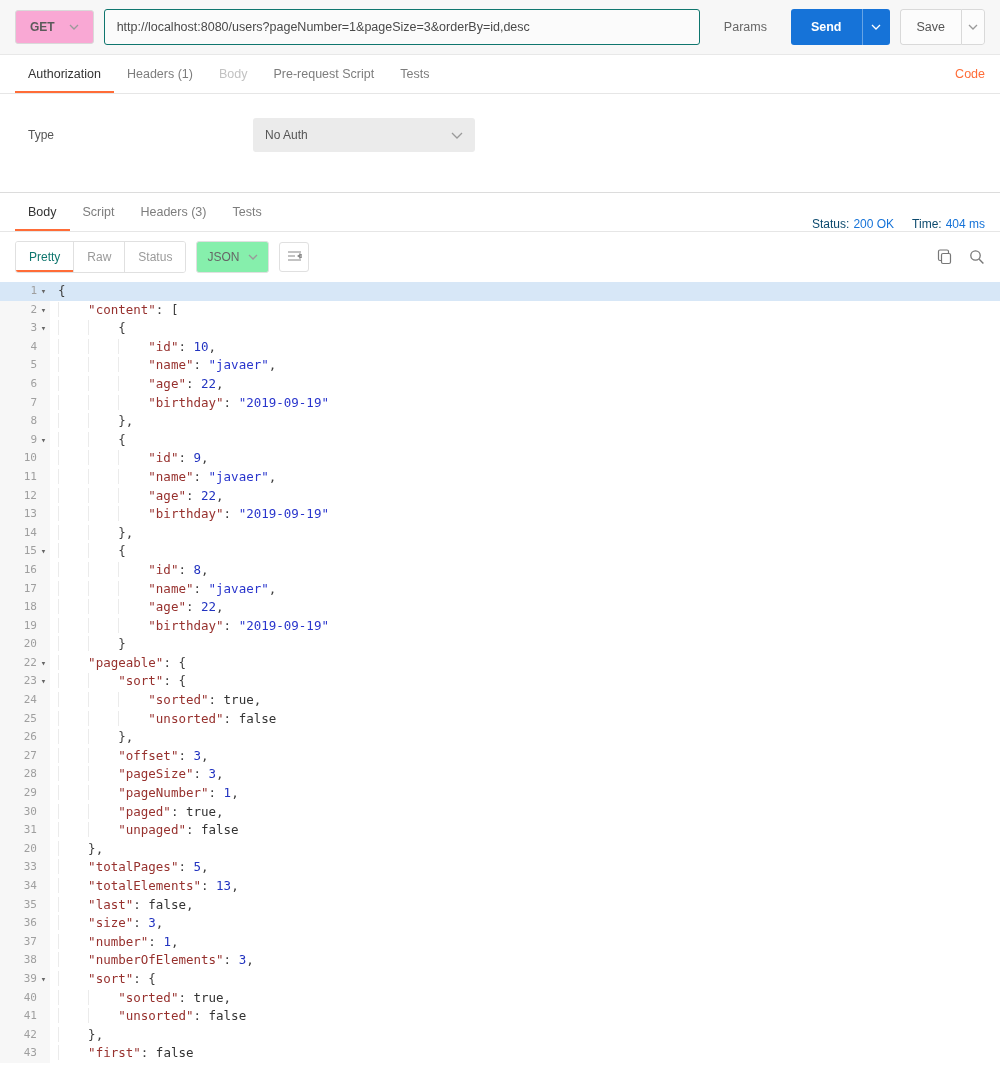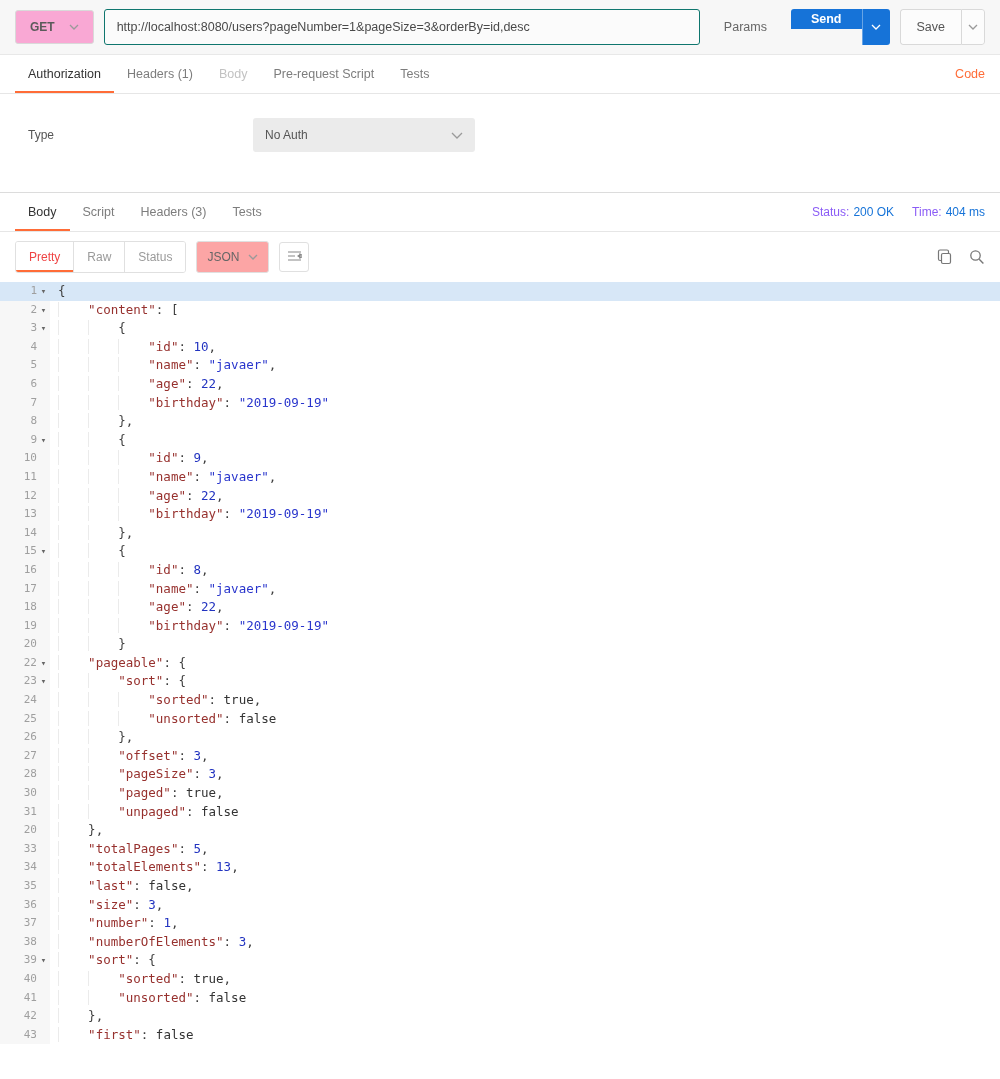--- a/index.html
+++ b/index.html
@@ -6,51 +6,51 @@
   html,body{background:#fff}
   body{width:1000px;font-family:"Liberation Sans","DejaVu Sans",sans-serif;color:#333}
 
   
   .topbar{display:flex;align-items:center;height:55px;background:#f7f7f7;border-bottom:1px solid #e8e8e8;padding:0 15px;gap:10px}
   .method{display:flex;align-items:center;gap:14px;padding:9px 14px;border:1px solid #d9d9d9;border-radius:3px;background:#f9a8d4;font-size:12px;font-weight:600;color:#5a5a5a;cursor:pointer}
   .chev{color:#9a9a9a;display:inline-flex;align-items:center}
   .url-input{flex:1;height:36px;padding:0 12px;background:#fbfbfb;border:1px solid #0f766e;border-radius:3px;font-size:12.5px;color:#4a4a4a;font-family:"Liberation Sans","DejaVu Sans",sans-serif;outline:none}
   .params-btn{font-size:12.5px;color:#666;padding:0 14px;background:none;border:none;cursor:pointer;font-family:inherit}
   .btn-split{display:flex;border-radius:3px;overflow:hidden}
-  .send-main{background:var(--send-blue,#1673d8);color:#fff;font-size:12.5px;font-weight:600;border:none;padding:0 20px;height:20px;cursor:pointer;font-family:inherit}
+  .send-main{background:var(--send-blue,#1673d8);color:#fff;font-size:12.5px;font-weight:600;border:none;padding:0 20px;height:36px;cursor:pointer;font-family:inherit}
   .send-caret{background:var(--send-blue,#1673d8);border:none;border-left:1px solid rgba(255,255,255,.35);color:#fff;width:28px;height:36px;display:flex;align-items:center;justify-content:center;cursor:pointer}
   .save-main{background:#fcfcfc;color:#555;font-size:12.5px;border:1px solid #d9d9d9;border-right:none;padding:7px 16px;height:36px;cursor:pointer;font-family:inherit;border-radius:3px 0 0 3px}
   .save-caret{background:#fcfcfc;border:1px solid #d9d9d9;color:#9a9a9a;width:24px;height:36px;display:flex;align-items:center;justify-content:center;cursor:pointer;border-radius:0 3px 3px 0}
 
   
-  .tabs{display:flex;align-items:center;border-bottom:1px solid #e6e6e6;padding:0 15px;background:#fff}
+  .tabs{display:flex;align-items:flex-end;border-bottom:1px solid #e6e6e6;padding:0 15px;background:#fff}
   .tab{padding:12px 13px;font-size:12.5px;color:#7d7d7d;cursor:pointer;white-space:nowrap}
   .tab.active{color:#333;box-shadow:inset 0 -2px 0 var(--accent-orange,#ff6c37)}
   .tab.dim{color:#c2c2c2}
   .code-link{margin-left:auto;color:var(--accent-orange,#ff6c37);font-size:12.5px;cursor:pointer;padding:12px 0 12px 10px}
 
   
   .auth-row{display:flex;align-items:center;padding:24px 28px 40px}
   .auth-label{width:225px;font-size:12px;color:#555}
   .auth-select{width:222px;height:34px;background:#ebebeb;border-radius:3px;display:flex;align-items:center;justify-content:space-between;padding:0 12px;font-size:12px;color:#555;cursor:pointer}
 
   
   .resp-sep{border-top:1px solid #dcdcdc}
   .resp-meta{margin-left:auto;display:flex;align-items:center;font-size:12px}
-  .meta-label{color:#8b5cf6;margin-right:4px}
+  .meta-label{color:#0c4a6e;margin-right:4px}
   .meta-value{color:var(--status-blue,#1673d8)}
   .meta-gap{margin-left:18px}
 
   
   .viewer-bar{display:flex;align-items:center;padding:9px 15px;gap:10px}
   .seg{display:flex;border:1px solid #e0e0e0;border-radius:3px;overflow:hidden;background:#fff}
   .seg-item{padding:8px 13px;font-size:12px;color:#9a9a9a;border-right:1px solid #e0e0e0;cursor:pointer;background:#fff}
   .seg-item:last-child{border-right:none}
-  .seg-item.active{color:#ef4444;box-shadow:inset 0 -2px 0 var(--accent-orange,#ff6c37)}
-  .json-select{display:flex;align-items:center;gap:9px;border:1px solid #e0e0e0;border-radius:3px;padding:8px 10px;font-size:12px;color:#666;cursor:pointer;background:#fca5a5}
+  .seg-item.active{color:#0f766e;box-shadow:inset 0 -2px 0 var(--accent-orange,#ff6c37)}
+  .json-select{display:flex;align-items:center;gap:9px;border:1px solid #e0e0e0;border-radius:3px;padding:8px 10px;font-size:12px;color:#666;cursor:pointer;background:#86efac}
   .icon-btn{width:30px;height:30px;border:1px solid #e0e0e0;border-radius:3px;display:flex;align-items:center;justify-content:center;color:#888;cursor:pointer;background:#fff}
   .tool-right{margin-left:auto;display:flex;align-items:center;gap:16px;color:#777}
   .plain-icon{cursor:pointer;display:inline-flex;align-items:center}
 
   
   .code-wrap{font-family:"DejaVu Sans Mono","Liberation Mono",monospace;font-size:12.5px;line-height:18.6px;padding-bottom:6px}
   .code-line{display:flex}
   .code-line.hl{background:#d7e7f7}
   .gutter{flex:0 0 50px;display:flex;align-items:center;justify-content:flex-end;background:#f7f7f7}
   .code-line.hl .gutter{background:transparent}
@@ -353,20 +353,27 @@
     </div>
     <div class="code-line">
       <span class="gutter">
         <span class="ln">28</span>
         <span class="fold"></span>
       </span>
       <span class="code"><span class="tk-w">        </span><span class="tk-k">"pageSize"</span><span class="tk-p">: </span><span class="tk-n">3</span><span class="tk-p">,</span></span>
     </div>
     <div class="code-line">
       <span class="gutter">
+        <span class="ln">29</span>
+        <span class="fold"></span>
+      </span>
+      <span class="code"><span class="tk-w">        </span><span class="tk-k">"pageNumber"</span><span class="tk-p">: </span><span class="tk-n">1</span><span class="tk-p">,</span></span>
+    </div>
+    <div class="code-line">
+      <span class="gutter">
         <span class="ln">30</span>
         <span class="fold"></span>
       </span>
       <span class="code"><span class="tk-w">        </span><span class="tk-k">"paged"</span><span class="tk-p">: </span><span class="tk-b">true</span><span class="tk-p">,</span></span>
     </div>
     <div class="code-line">
       <span class="gutter">
         <span class="ln">31</span>
         <span class="fold"></span>
       </span>

